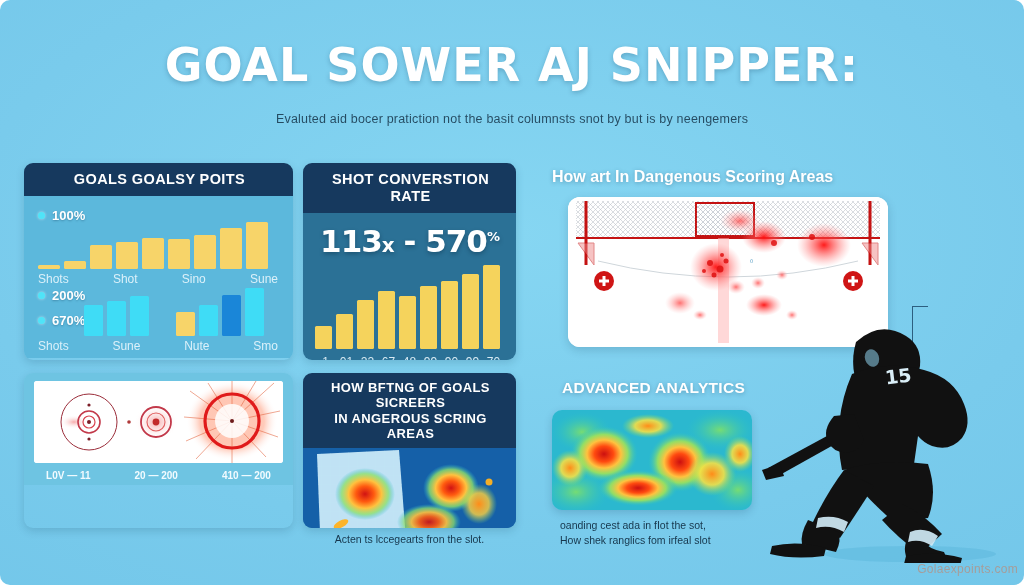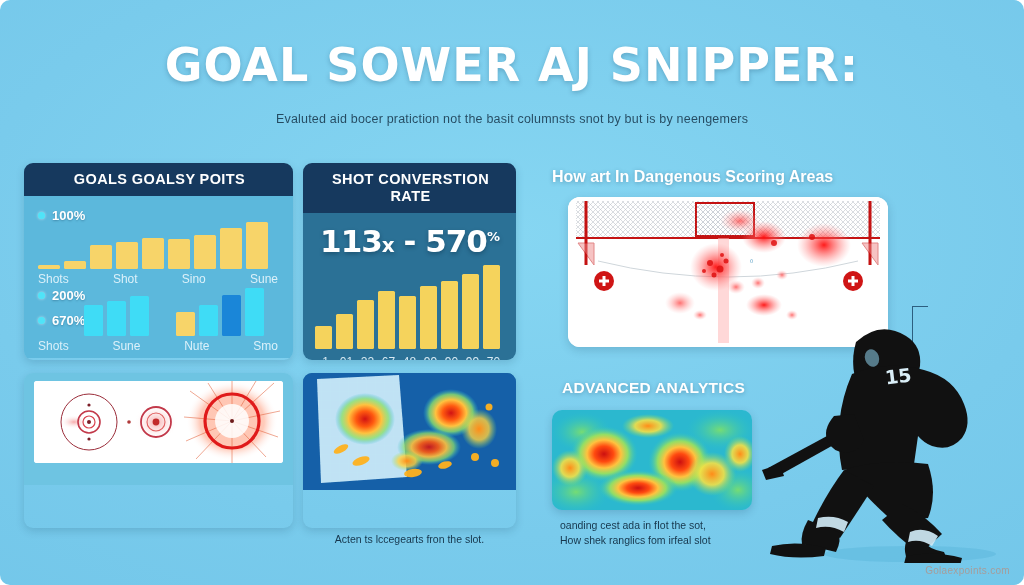--- a/index.html
+++ b/index.html
@@ -145,22 +145,22 @@
   
   #player { position: absolute; left: 760px; top: 318px; width: 264px; height: 245px; }
   #jersey-num {
     position: absolute; left: 885px; top: 365px;
     color: #d9eef7; font-weight: 700; font-size: 19px;
     font-family: "DejaVu Sans", sans-serif;
     transform: rotate(-7deg);
     pointer-events: none;
   }
   #watermark {
-    position: absolute; right: 14px; bottom: 9px;
-    color: #e8622e; opacity: .42; font-size: 10px; letter-spacing: .3px;
+    position: absolute; right: 6px; bottom: 9px;
+    color: #e8622e; opacity: .42; font-size: 12px; letter-spacing: .3px;
   }
 </style>
 </head>
 <body>
 
 <div id="stage">
 
   <div id="title">GOAL SOWER AJ SNIPPER:</div>
   <div id="subtitle">Evaluted aid bocer pratiction not the basit columnsts snot by but is by neengemers</div>
 
@@ -363,24 +363,33 @@
               <path d="M198 40 L156 10"></path>
                 <path d="M198 40 L174 2"></path>
                 <path d="M198 40 L222 0"></path>
             </g>
             <circle cx="198" cy="40" r="27" fill="none" stroke="#e01a1a" stroke-width="3.2"></circle>
             <circle cx="198" cy="40" r="17" fill="#fff" opacity=".85"></circle>
             <circle cx="198" cy="40" r="2" fill="#6d1b1b"></circle>
           </g>
         </svg>
       </div>
+      <div id="gott-labels">
+        <span>L0V — 11</span>
+        <span>20 — 200</span>
+        <span>410 — 200</span>
+      </div>
     </div>
   </div>
 
   <div class="card" id="panel-danger">
+    <div class="card-head two-line">
+      <div>HOW BFTNG OF GOALS SICREERS</div>
+      <div>IN ANGEROUS SCRING AREAS</div>
+    </div>
     <div class="card-body">
       <svg id="danger-heat" viewBox="0 0 213 117" preserveAspectRatio="none">
         <defs>
           <radialGradient id="dh">
               <stop offset="0%" stop-color="#d11313"></stop>
               <stop offset="30%" stop-color="#ff5a10"></stop>
               <stop offset="55%" stop-color="#ffc23f"></stop>
               <stop offset="78%" stop-color="#8fe06a" stop-opacity=".8"></stop>
               <stop offset="100%" stop-color="#27b6d8" stop-opacity="0"></stop>
             </radialGradient>

